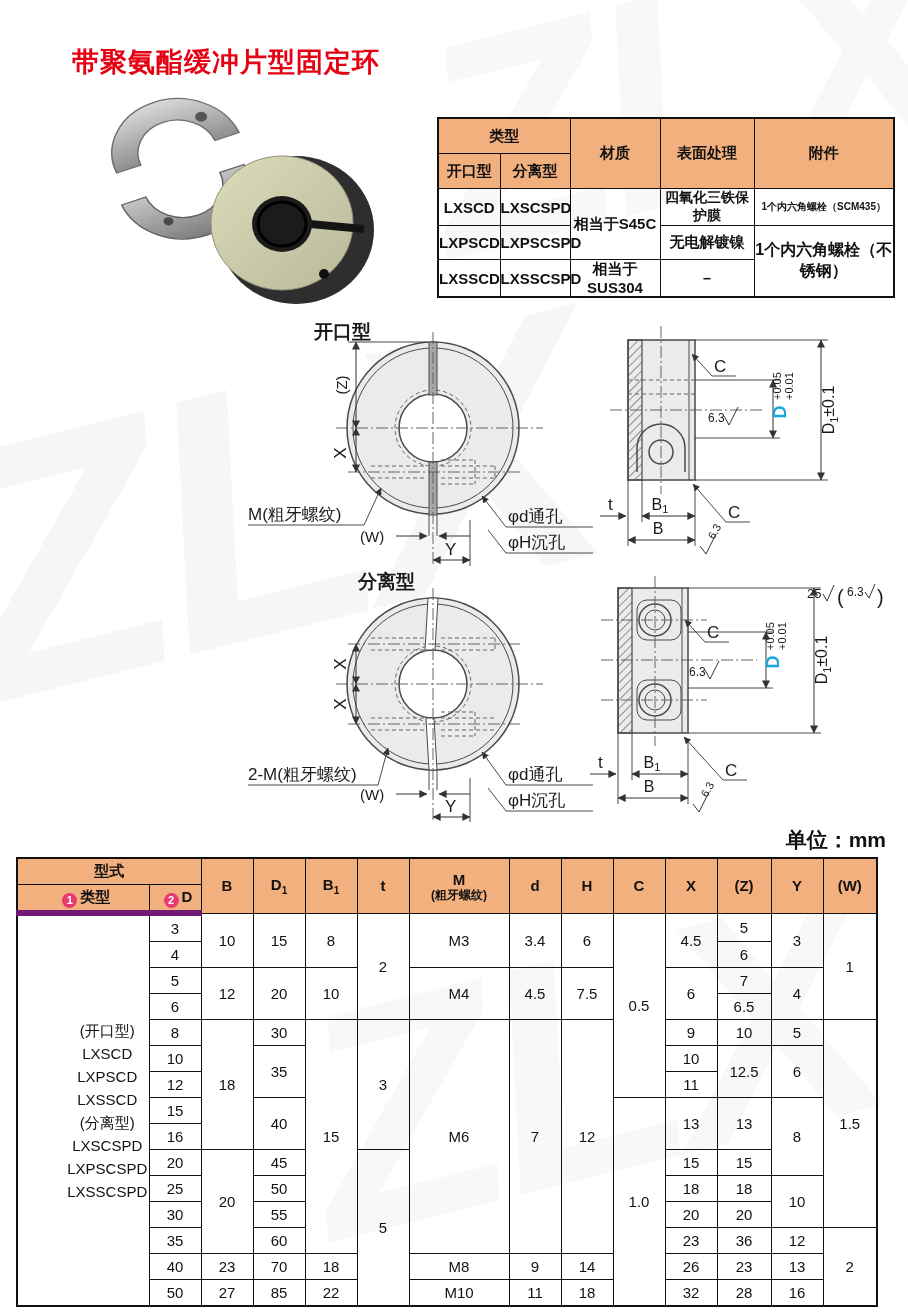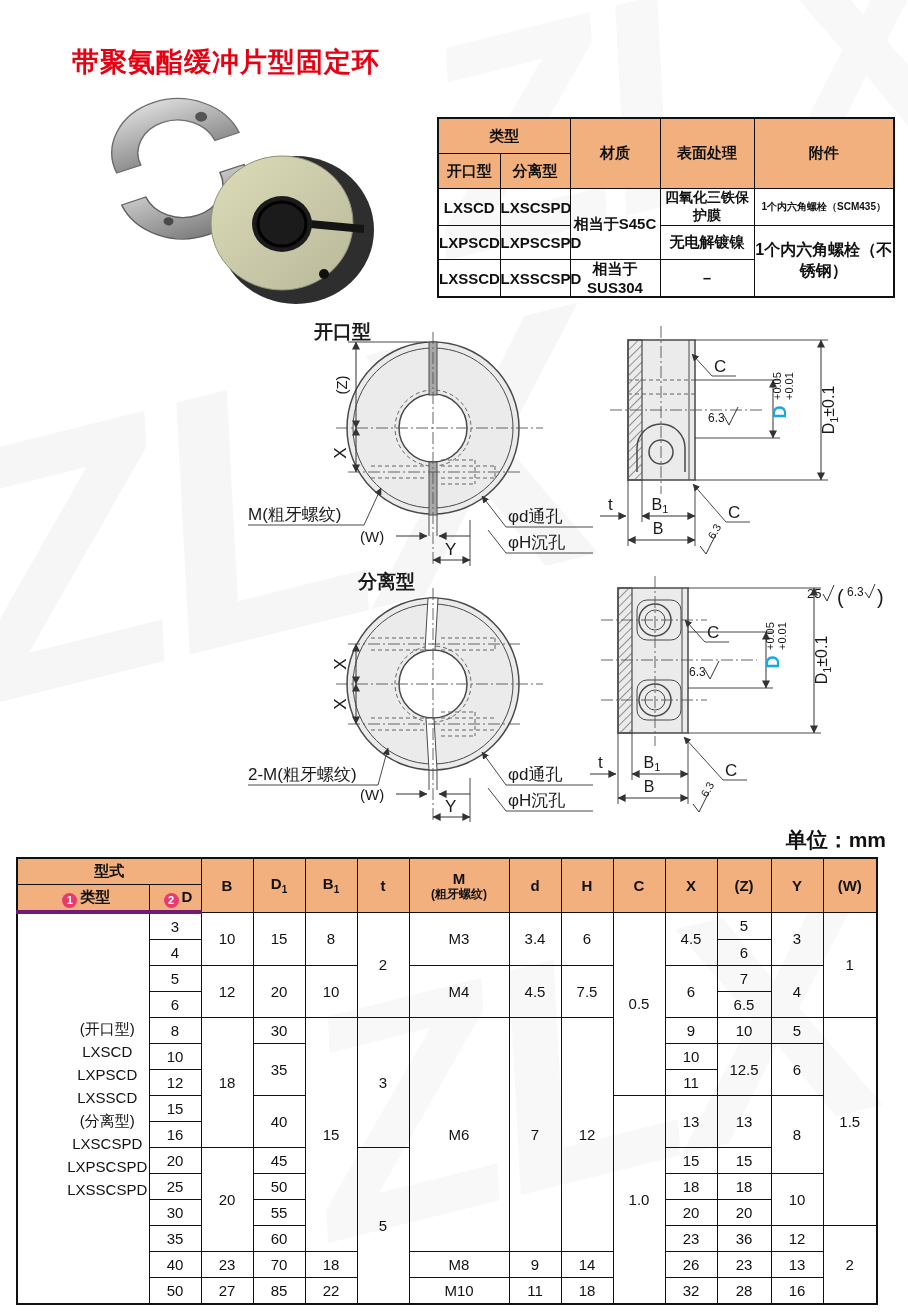--- a/index.html
+++ b/index.html
@@ -13,21 +13,21 @@
   table{border-collapse:collapse;}
   
   .spec{position:absolute;left:437px;top:117px;width:456px;border:2px solid #111;table-layout:fixed;}
   .spec th,.spec td{border:1px solid #111;text-align:center;vertical-align:middle;padding:0;font-size:15px;}
   .spec th{background:#f2b07e;font-weight:bold;height:34px;}
   .spec td{height:33px;font-weight:bold;}
   
   .dimt{position:absolute;left:16px;top:857px;width:735px;border:2px solid #111;table-layout:fixed;}
   .dimt th{background:#f2b07e;border:1px solid #111;font-size:15px;font-weight:bold;height:25px;padding:0;}
   .dimt td{border:1px solid #111;text-align:center;vertical-align:middle;font-size:15px;height:25px;padding:0;}
-  .dimt thead tr:last-child th{border-bottom:4px solid #701a75;padding-left:6px;}
+  .dimt thead tr:last-child th{border-bottom:6px solid #701a75;padding-left:6px;}
   .mh2{font-size:12px;font-weight:bold;display:block;line-height:12px;margin-top:1px;}
   .typecell div{line-height:23px;font-size:15px;padding-left:48px;}
   .badge{display:inline-flex;width:15px;height:15px;border-radius:50%;background:#e73a6e;color:#fff;
          font-size:11px;font-weight:bold;align-items:center;justify-content:center;margin-right:3px;
          vertical-align:-2px;line-height:15px;}
   sub{font-size:10px;}
   
   svg{position:absolute;overflow:visible;}
   svg text{font-family:"Liberation Sans","DejaVu Sans",sans-serif;fill:#1a1a1a;}
   .ln{fill:none;stroke:#4a4a4a;stroke-width:1.5;}

